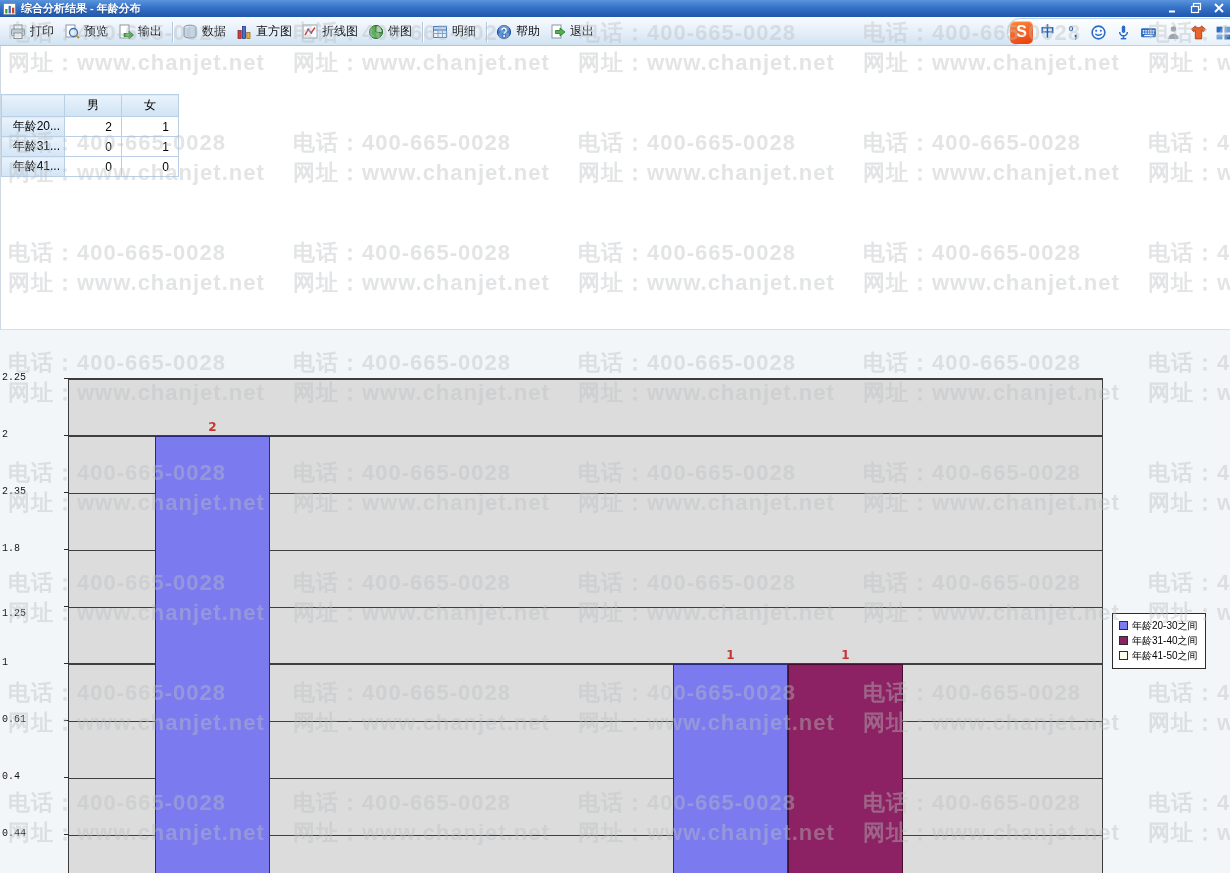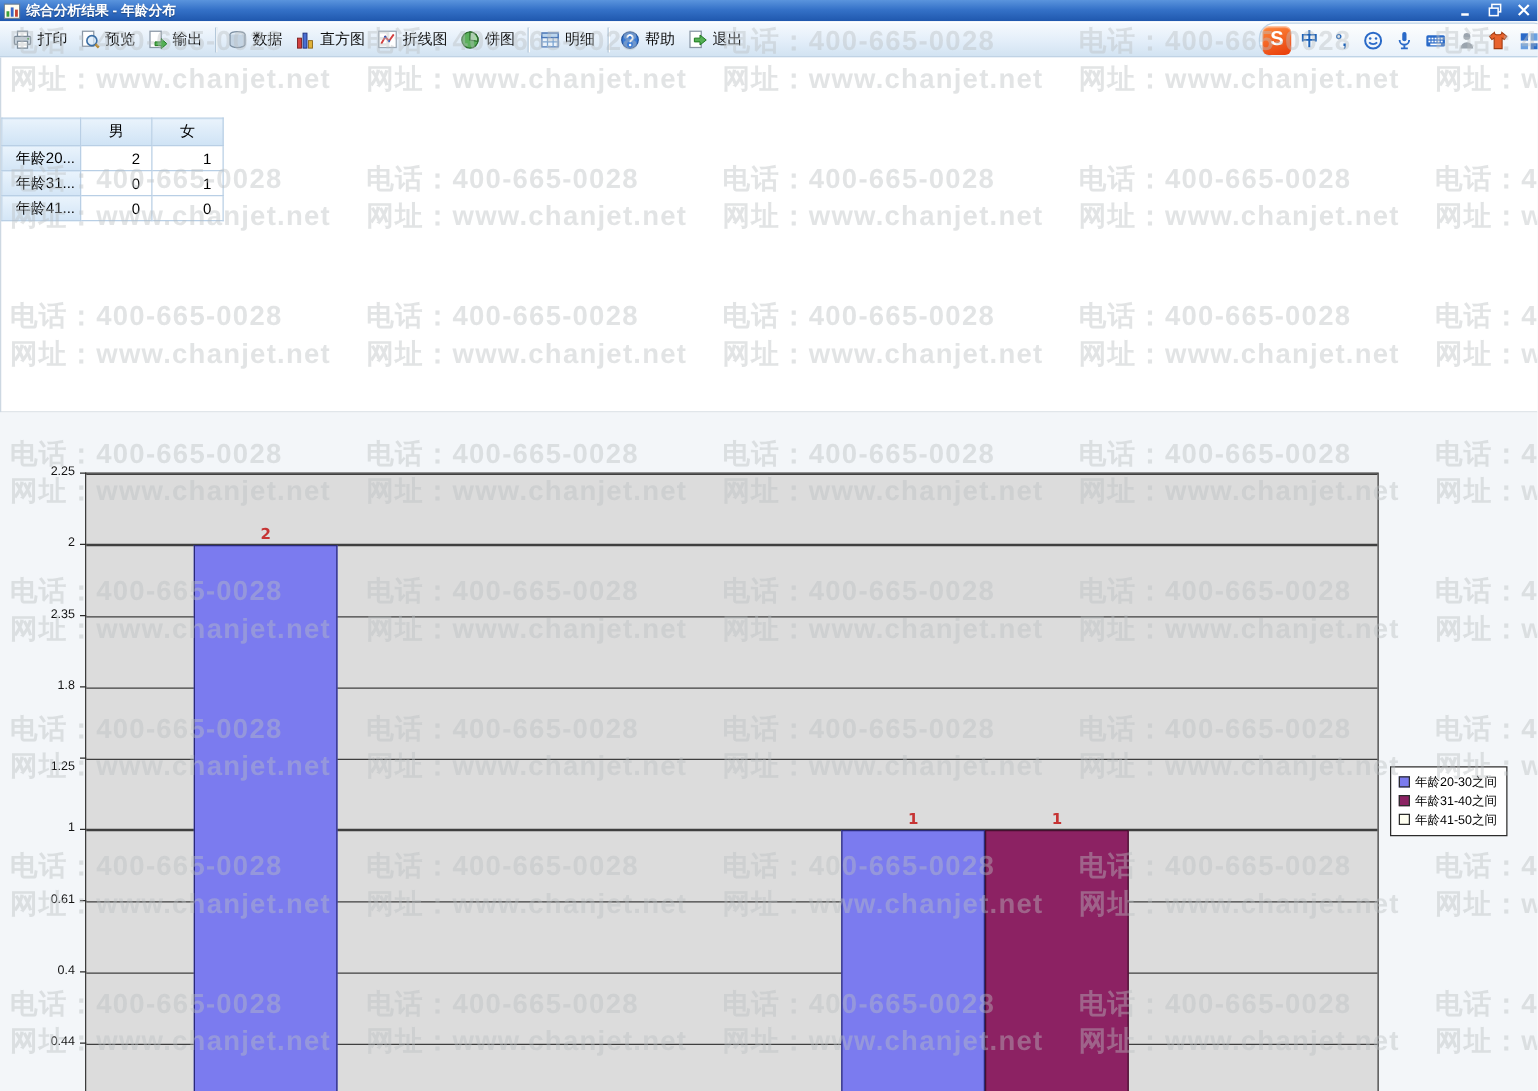--- a/index.html
+++ b/index.html
@@ -76,22 +76,22 @@
   .chart-region{
     position:absolute;left:0;top:330px;width:1230px;height:543px;
     background:#f3f6f9;overflow:hidden;
   }
   .plot{
     position:absolute;left:68px;top:48px;width:1035px;height:513px;
     background:#dcdcdc;border:1px solid #3c3c3c;box-sizing:border-box;
   }
   .gridline{position:absolute;left:0;right:0;background:#3f3f3f;}
   .ytick-label{
-    position:absolute;left:2px;width:58px;text-align:right;
-    font-size:10px;color:#151515;font-family:Liberation Sans, sans-serif;
+    position:absolute;left:2px;width:58px;text-align:left;
+    font-size:10px;color:#151515;font-family:Liberation Mono, monospace;
   }
   .ytick-mark{position:absolute;width:5px;height:1px;background:#2c2c2c;left:64px;}
   .bar{position:absolute;box-sizing:border-box;}
   .bar-label{
     position:absolute;text-align:center;font-size:12px;font-weight:bold;color:#c63434;
     font-family:"DejaVu Sans",sans-serif;
   }
   .legend{
     position:absolute;left:1112px;top:283px;background:#ffffff;border:1px solid #2c2c2c;
     padding:4px 7px 5px 6px;

